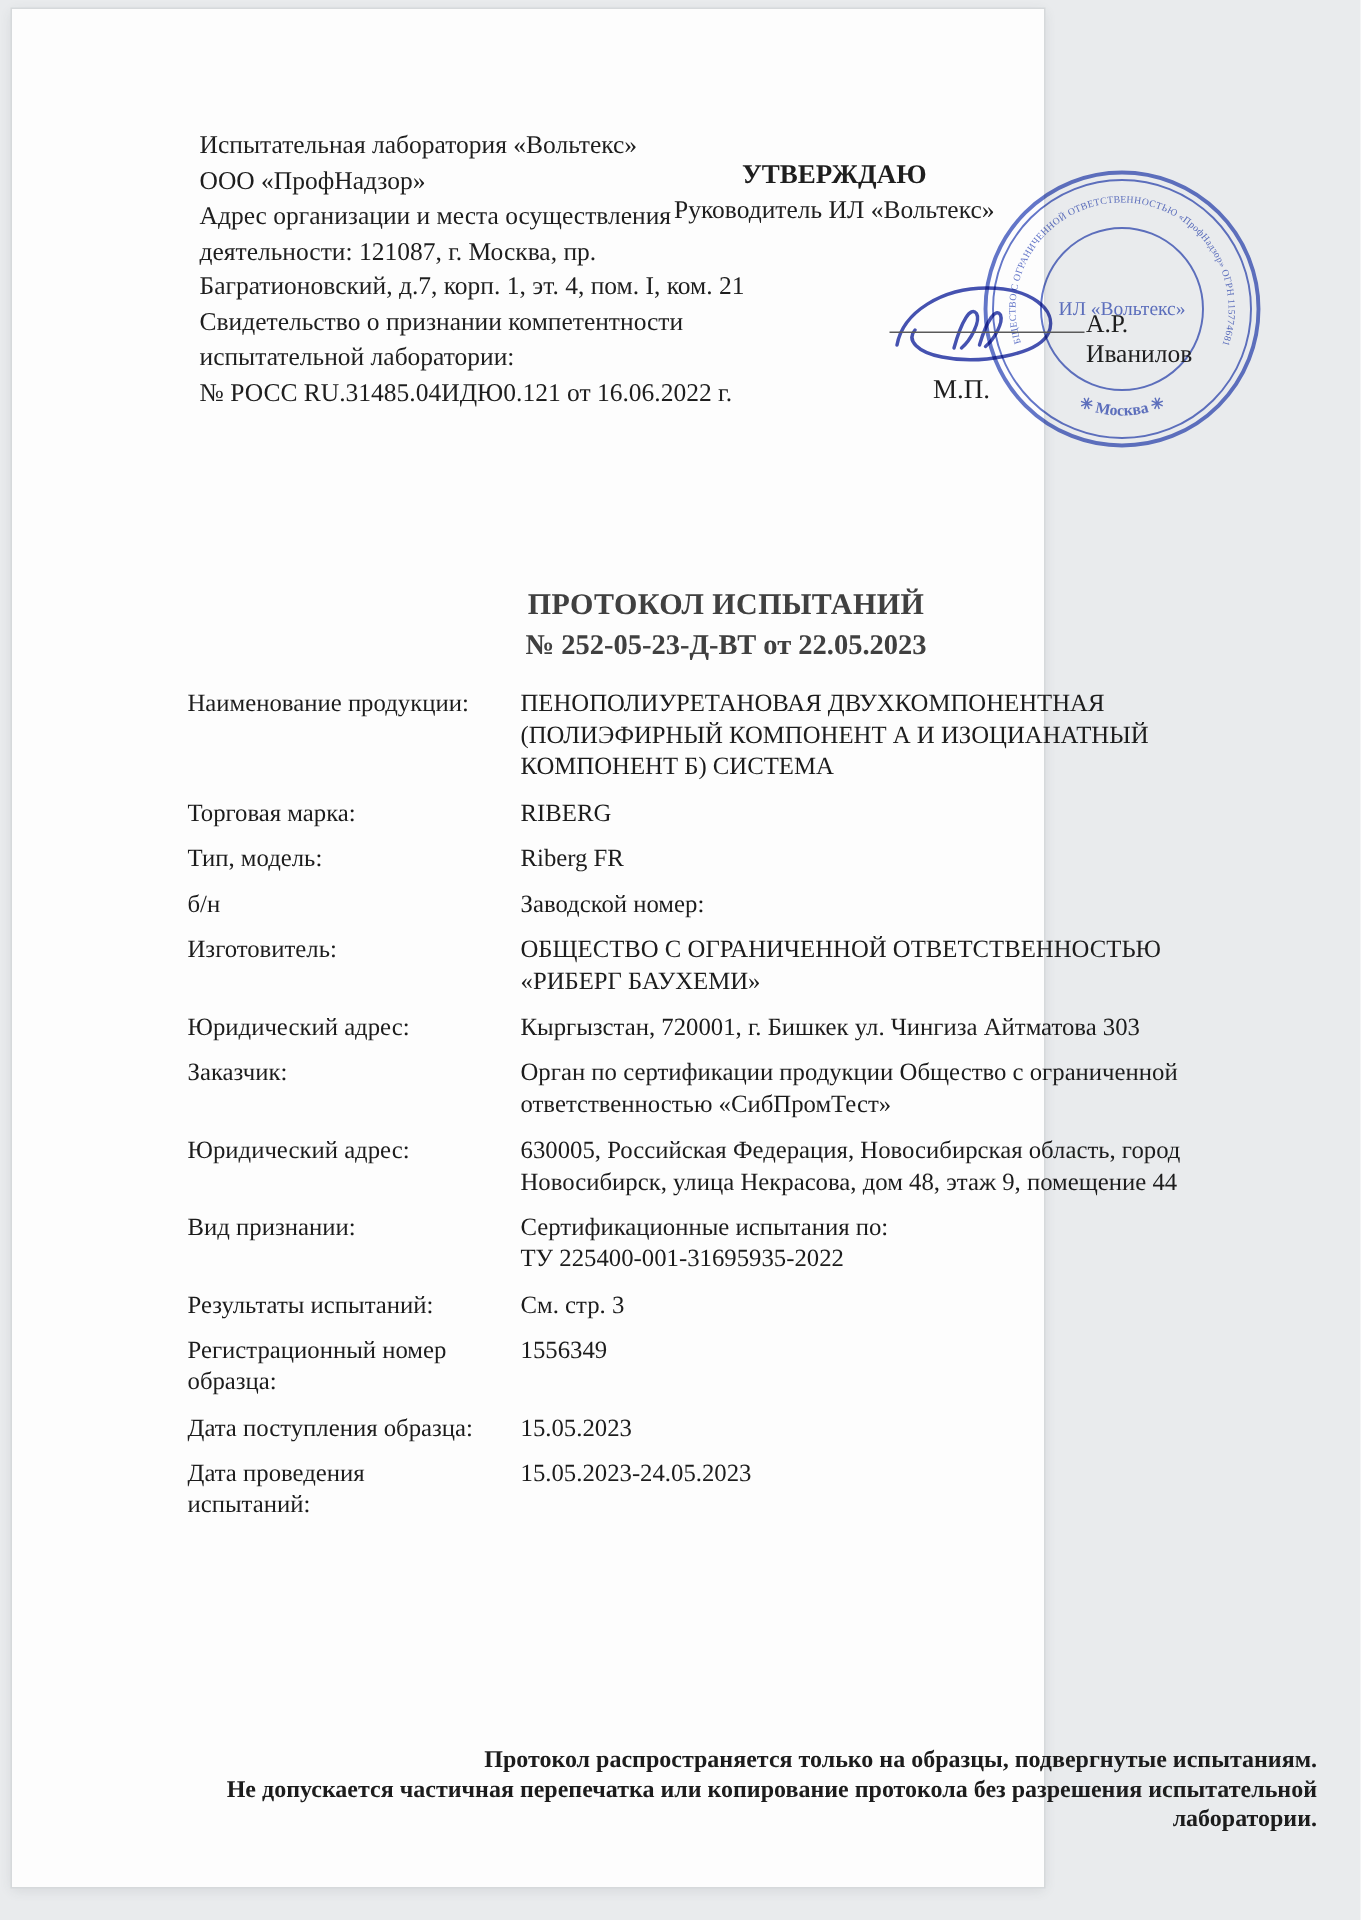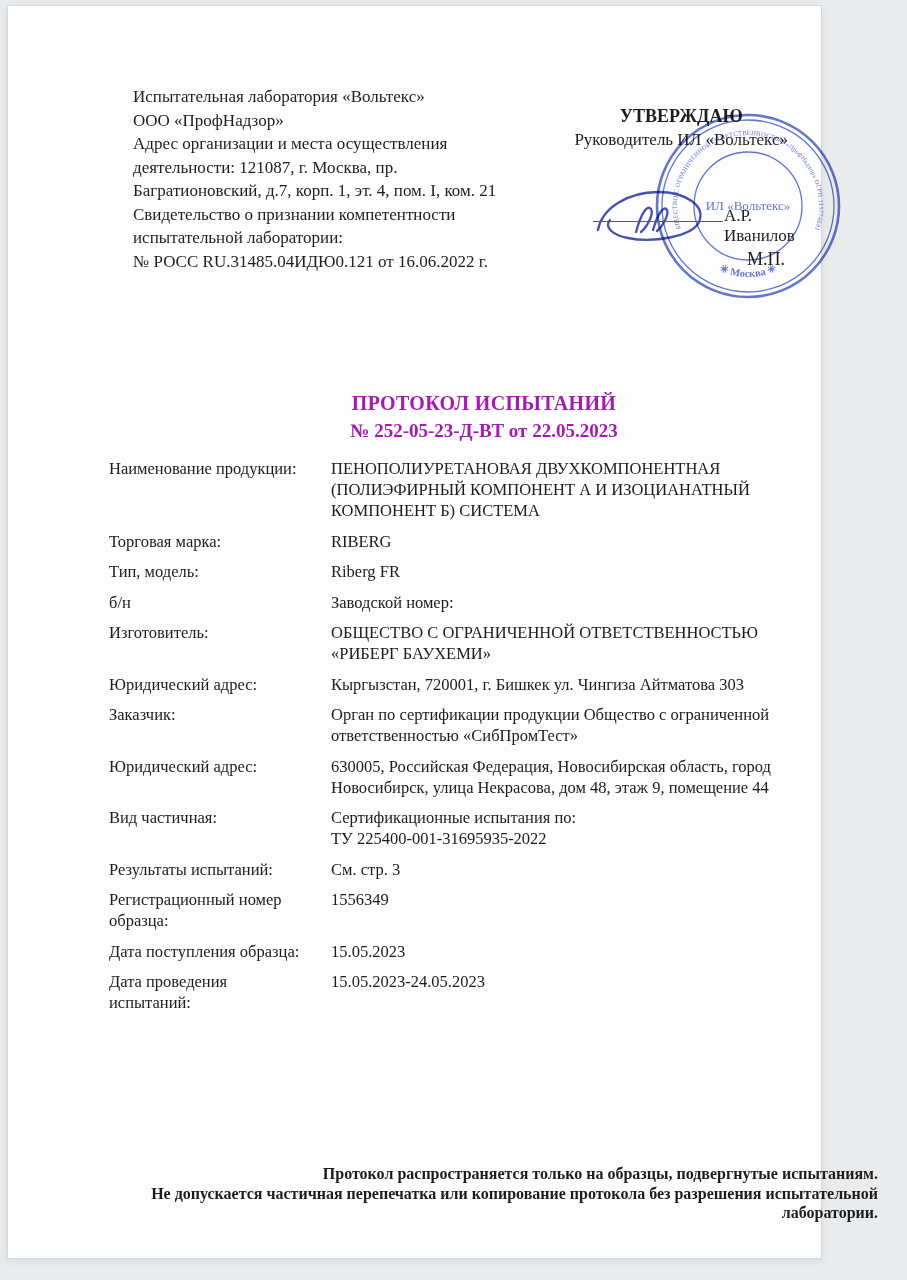--- a/index.html
+++ b/index.html
@@ -4,46 +4,46 @@
 <style>
   html,body{margin:0;padding:0;}
   body{
     width:907px;height:1280px;position:relative;
     background:#e9ebed;
     font-family:"Liberation Serif","DejaVu Serif",serif;
     color:#1e1e1e;
     overflow:hidden;
   }
   .page{
-    position:absolute;left:8px;top:6px;width:813px;height:1252px;
+    position:absolute;left:8px;top:6px;width:688px;height:1252px;
     background:#fdfdfd;
     box-shadow:0 0 0 1px #d6d9db, 0 2px 8px rgba(60,65,70,.12);
   }
   
   .lab-block{
     position:absolute;left:125px;top:79px;width:470px;
     font-size:17px;line-height:23.5px;
   }
   
   .approval{position:absolute;right:33px;top:100px;text-align:center;}
   .approval .label{font-weight:bold;font-size:18px;}
   .approval .role{font-size:17px;margin-top:3px;}
   .sig-line{position:absolute;left:585px;top:199px;width:130px;height:16px;border-bottom:1.6px solid #5a5a5a;}
   .approver-name{position:absolute;left:716px;top:200px;font-size:17px;}
   .seal-note{position:absolute;right:36px;top:243px;font-weight:normal;font-size:18px;}
   
   .stamp{position:absolute;left:644px;top:104px;width:192px;height:192px;mix-blend-mode:multiply;opacity:.87;}
   .signature{position:absolute;left:578px;top:174px;width:136px;height:74px;mix-blend-mode:multiply;}
   
-  .title{position:absolute;left:116px;top:386px;width:720px;text-align:center;font-weight:bold;color:#a21caf;}
+  .title{position:absolute;left:116px;top:386px;width:720px;text-align:center;font-weight:bold;color:#404040;}
   .title .t1{font-size:20px;letter-spacing:.3px;}
   .title .t2{font-size:19px;margin-top:5px;}
   
   .info-table{
-    position:absolute;left:101px;top:452px;width:730px;
+    position:absolute;left:117px;top:452px;width:730px;
     display:grid;grid-template-columns:222px 1fr;row-gap:9.5px;
     font-size:16.5px;line-height:21px;color:#1c1c1c;
   }
   .cell{white-space:pre-line;}
   
   .footer-note{
     position:absolute;left:30px;top:1158px;width:840px;text-align:right;
     font-weight:bold;font-size:16px;line-height:19.5px;white-space:pre-line;color:#1c1c1c;
   }
   .stamp text{fill:#4d63c2;}
@@ -127,21 +127,21 @@
     <div class="cell">Кыргызстан, 720001, г. Бишкек ул. Чингиза Айтматова 303</div>
 
     <div class="cell">Заказчик:</div>
     <div class="cell">Орган по сертификации продукции Общество с ограниченной
 ответственностью «СибПромТест»</div>
 
     <div class="cell">Юридический адрес:</div>
     <div class="cell">630005, Российская Федерация, Новосибирская область, город
 Новосибирск, улица Некрасова, дом 48, этаж 9, помещение 44</div>
 
-    <div class="cell">Вид частичная:</div>
+    <div class="cell">Вид признании:</div>
     <div class="cell">Сертификационные испытания по:
 ТУ 225400-001-31695935-2022</div>
 
     <div class="cell">Результаты испытаний:</div>
     <div class="cell">См. стр. 3</div>
 
     <div class="cell">Регистрационный номер
 образца:</div>
     <div class="cell">1556349</div>
 

